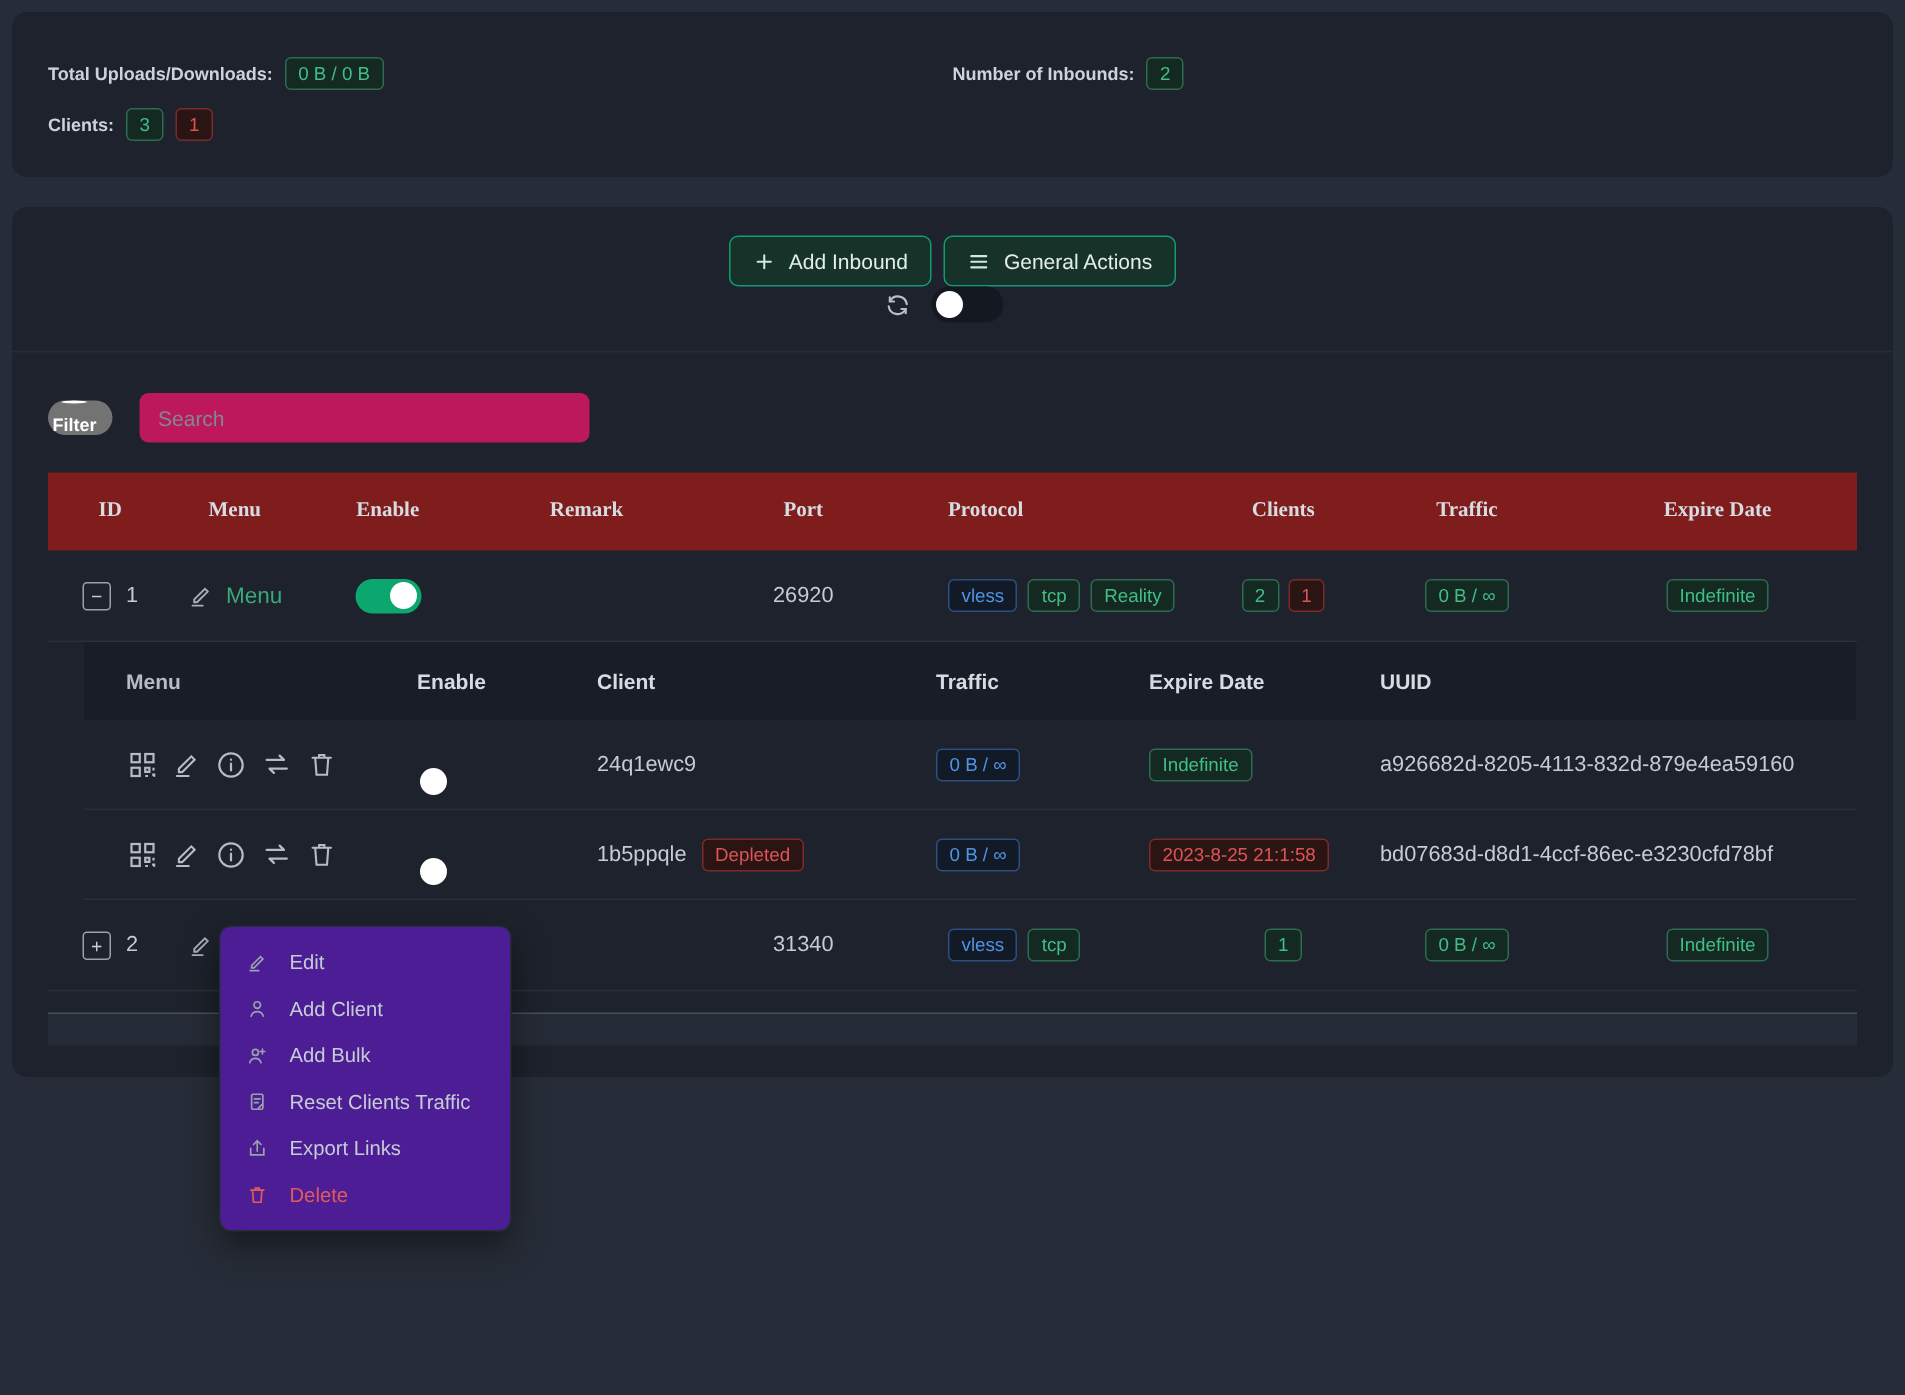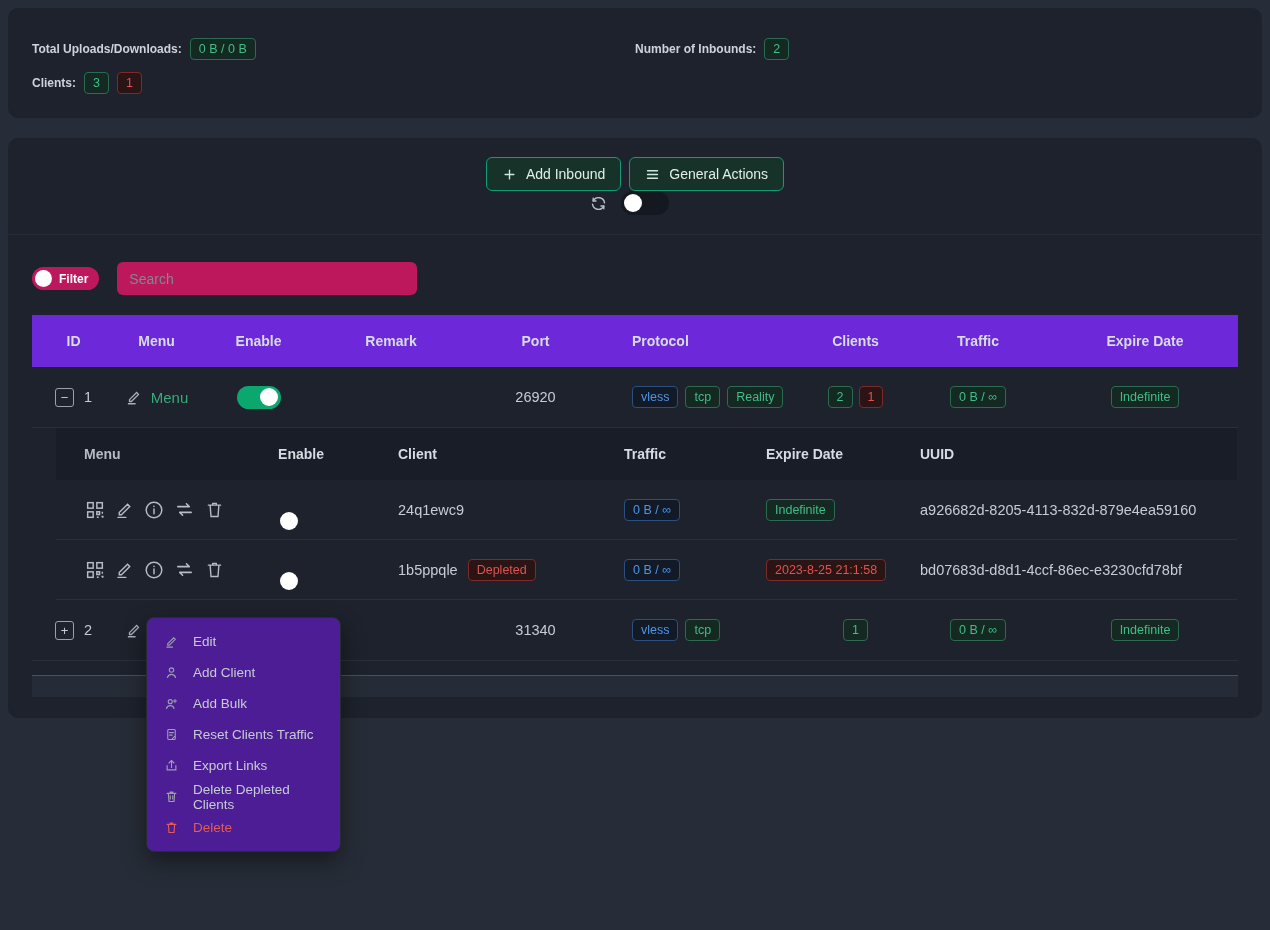--- a/index.html
+++ b/index.html
@@ -26,30 +26,30 @@
   .toolbar-right{display:flex;align-items:center;gap:14px;padding-right:12px;}
   .refresh{color:#b9bfc8;display:inline-flex;cursor:pointer;}
 
   .switch{position:relative;width:44px;height:23px;border-radius:12px;background:#0ca66f;cursor:pointer;flex:none;}
   .switch .knob{position:absolute;top:2.5px;right:3px;width:18px;height:18px;border-radius:50%;background:#fff;}
   .switch.big{width:48px;height:24px;}
   .switch.off{background:#141821;}
   .switch.off .knob{left:3px;right:auto;}
 
   .filter-row{display:flex;align-items:center;gap:18px;padding:27px 24px 0 24px;}
-  .filter-pill{display:inline-flex;align-items:center;gap:7px;height:23px;padding:0 11px 0 3px;background:#be185d;border-radius:12px;cursor:pointer;}
+  .filter-pill{display:inline-flex;align-items:center;gap:7px;height:23px;padding:0 11px 0 3px;background:#737373;border-radius:12px;cursor:pointer;flex-direction:column;}
   .filter-knob{width:17px;height:17px;border-radius:50%;background:#fff;}
   .filter-label{color:#fff;font-size:12px;font-weight:600;}
   .search{width:276px;height:33px;background:#be185d;border:none;border-radius:6px;padding:0 12px;color:#cfd5dd;font-size:14px;outline:none;font-family:inherit;}
   .search::placeholder{color:#7f8794;}
 
   
   .table{margin:20px 24px 0 24px;}
   .t-grid{display:grid;grid-template-columns:83px 83px 121px 144px 145px 200px 95px 150px 184px;align-items:center;}
-  .t-head{background:#6d28d9;height:52px;color:#d7dce3;font-size:14px;font-weight:700;}
+  .t-head{background:#7f1d1d;height:52px;color:#d7dce3;font-size:14px;font-weight:700;font-family:Liberation Serif, serif;}
   .t-row{height:60px;border-bottom:1px solid #2a303b;border-top:1px solid #2a303b;}
   .cc{justify-self:center;display:flex;align-items:center;}
   .cl{justify-self:start;display:flex;align-items:center;padding-left:24px;box-sizing:border-box;}
   .cell-text{color:#c6ccd5;font-size:14.5px;}
 
   .expander{display:inline-flex;align-items:center;justify-content:center;width:17px;height:17px;border:1px solid #9aa1ac;border-radius:3px;color:#c9cfd8;font-size:13px;line-height:1;margin-right:10px;cursor:pointer;}
   .menu-link{display:inline-flex;align-items:center;gap:8px;cursor:pointer;}
   .menu-link .txt{color:#3aa878;font-size:15px;}
   .pencil{color:#a9b0ba;display:inline-flex;}
   .proto-badges{display:flex;gap:7px;}
@@ -378,32 +378,23 @@
     </div>
     <div class="ctx-item">
       <span class="mi">
         <svg width="15" height="15" viewBox="0 0 24 24" fill="none" stroke="currentColor" stroke-width="1.8" stroke-linecap="round">
             <path d="M19 12v7H5v-7"></path>
             <path d="M8 8l4-4 4 4M12 4v11"></path>
           </svg>
       </span>
       <span>Export Links</span>
     </div>
-    <div class="ctx-item">
+    <div class="ctx-item danger">
       <span class="mi">
         <svg width="15" height="15" viewBox="0 0 24 24" fill="none" stroke="currentColor" stroke-width="1.8" stroke-linecap="round">
             <path d="M5 7h14M10 7V5h4v2M7 7l1 13h8l1-13"></path>
-            <path d="M10 11v5M14 11v5"></path>
-          </svg>
-      </span>
-      <span>Delete Depleted Clients</span>
-    </div>
-    <div class="ctx-item danger">
-      <span class="mi">
-        <svg width="15" height="15" viewBox="0 0 24 24" fill="none" stroke="currentColor" stroke-width="1.8" stroke-linecap="round">
-            <path d="M5 7h14M10 7V5h4v2M7 7l1 13h8l1-13"></path>
           </svg>
       </span>
       <span>Delete</span>
     </div>
   </div>
 
 </div>
 
 </body></html>

